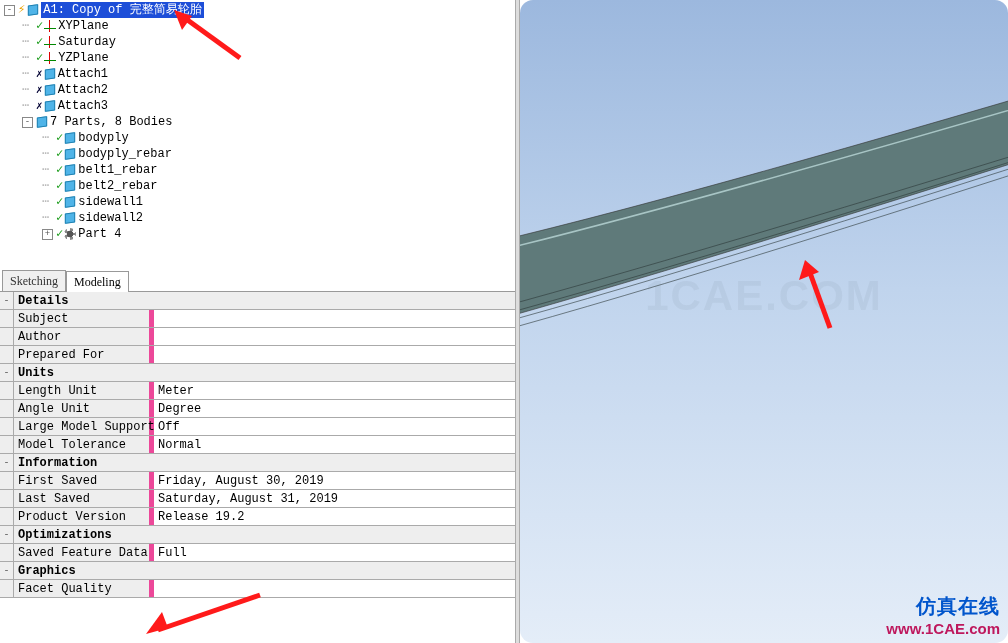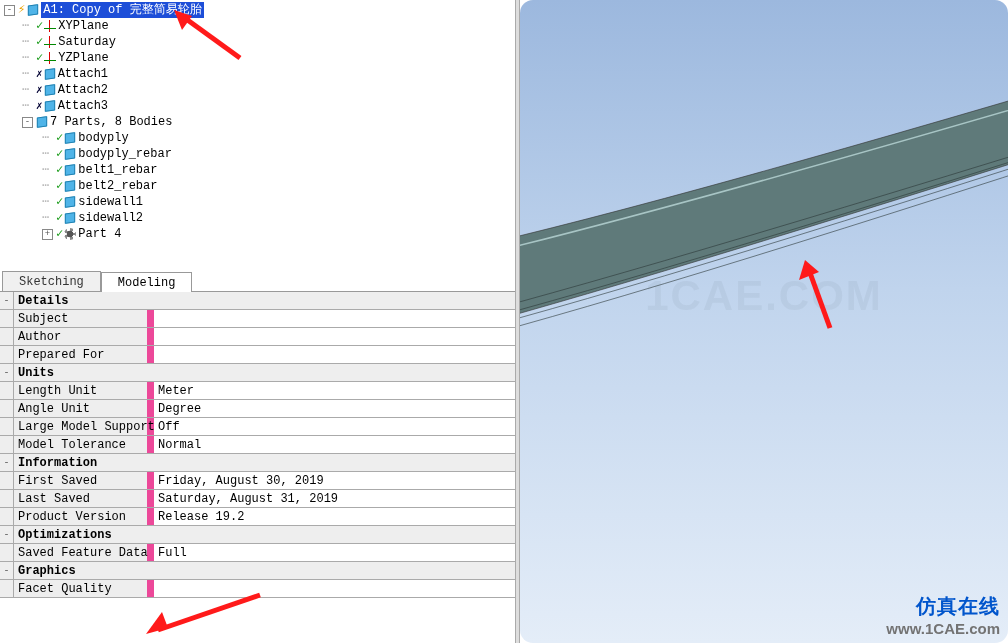--- a/index.html
+++ b/index.html
@@ -20,25 +20,25 @@
   height: 270px; overflow: hidden; background: #fff;
   padding: 2px 4px;
 }
 .tab-strip {
   height: 22px; display: flex; align-items: flex-end;
   background: #fff;
   border-bottom: 1px solid #999;
   padding-left: 2px;
 }
 .tab {
-  padding: 3px 16px 2px;
+  padding: 3px 7px 2px;
   border: 1px solid #999;
   border-bottom: none;
   background: #e8e8e8;
-  font-family: Liberation Mono, monospace;
+  font-family: Liberation Serif, serif;
   font-size: 12px;
   cursor: pointer;
 }
 .tab.inactive { background: #f0f0f0; color: #333; }
 .tab.active { background: #fff; position: relative; top: 1px; }
 .details-titlebar {
   height: 20px;
   background: linear-gradient(to bottom,#7890b0,#4a628a);
   color: #fff;
   font-family: "Courier New", monospace;
@@ -56,21 +56,21 @@
 .grid-expand {
   width: 14px; flex: none;
   border-right: 1px solid #aaa;
   display: flex; align-items: center; justify-content: center;
   font-size: 10px; color: #666; background: #eee;
   cursor: pointer;
 }
 .grid-label {
   flex: none; width: 140px;
   padding: 2px 4px;
-  border-right: 7px solid #ec4899;
+  border-right: 5px solid #ec4899;
   background: #eee;
   white-space: nowrap;
 }
 .grid-label.header { font-weight: bold; background: #eee; flex: 1; border-right: none; }
 .grid-value {
   flex: 1; padding: 2px 4px; background: #fff;
 }
 .tree-area ul { list-style: none; }
 .tree-area li {
   white-space: nowrap;
@@ -120,21 +120,21 @@
 }
 .shape {
   position: absolute; top: 50px; left: -40px; width: 700px; height: 300px;
 }
 .shape svg { width: 100%; height: 100%; }
 .watermark {
   position: absolute; right: 8px; bottom: 6px; text-align: right;
   font-family: SimHei, sans-serif; font-weight: bold;
 }
 .wm-cn { color: #0055cc; font-size: 20px; letter-spacing: 1px; }
-.wm-en { color: #737373; font-size: 15px; font-family: Arial,sans-serif; }
+.wm-en { color: #be185d; font-size: 15px; font-family: Arial,sans-serif; }
 .wm-faded {
   position: absolute; left: 50%; top: 46%; transform: translate(-50%,-50%);
   font-family: Arial,sans-serif; font-size: 42px; font-weight: bold;
   color: rgba(120,140,160,0.12); letter-spacing: 2px; white-space: nowrap;
 }
 .splitter {
   position: absolute; left: 515px; top: 0; width: 5px; height: 100%;
   background: #ddd; border-left: 1px solid #aaa; border-right: 1px solid #aaa;
   cursor: col-resize;
 }

